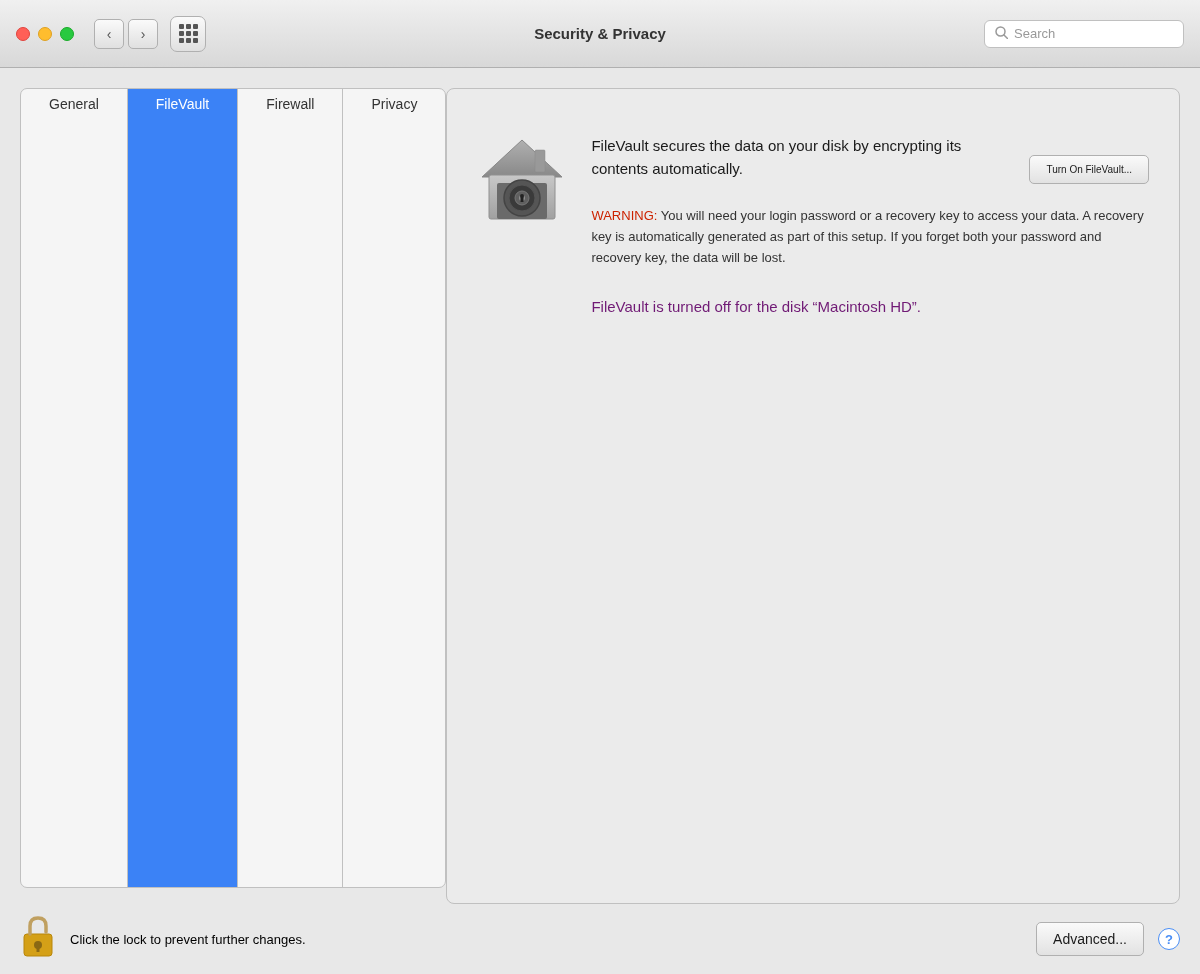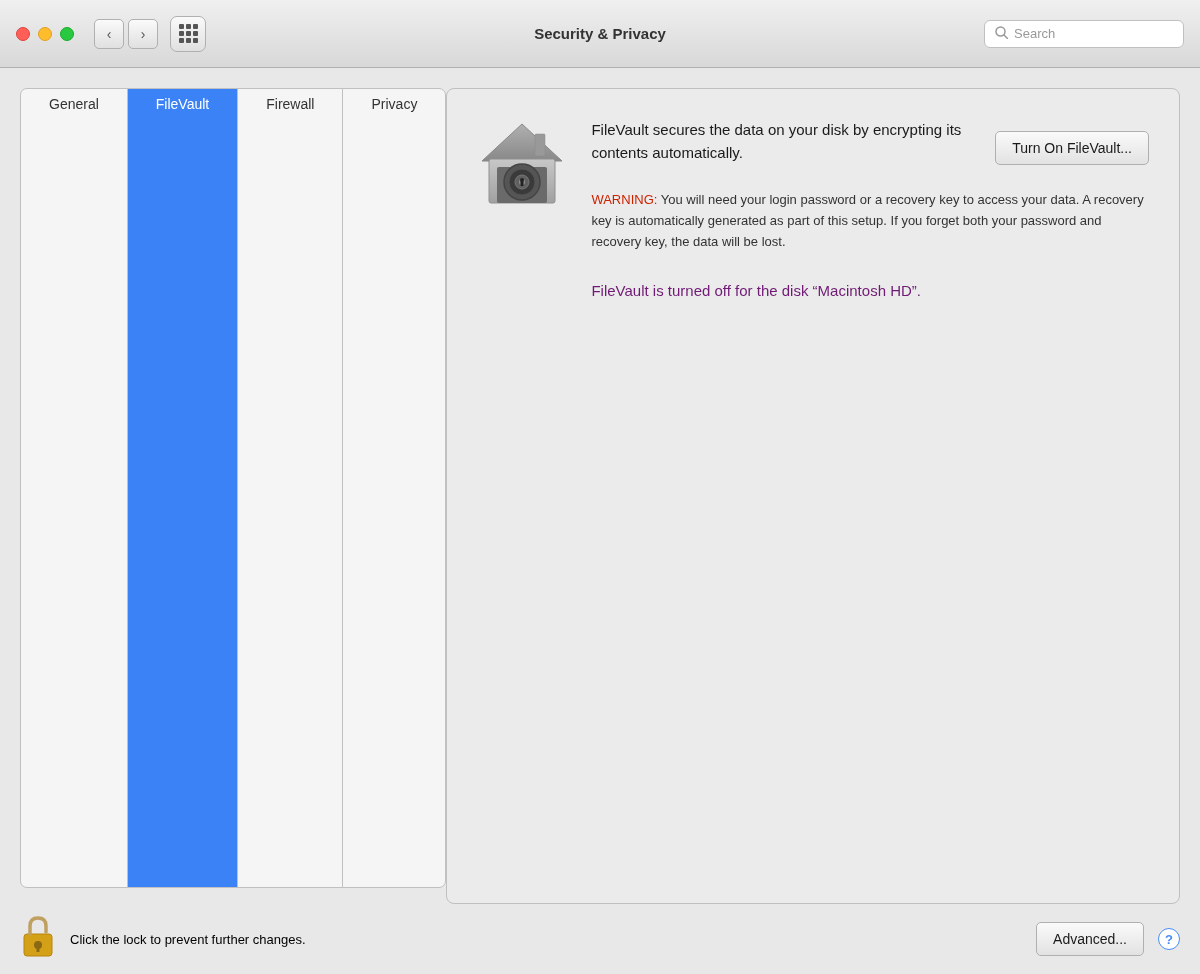--- a/index.html
+++ b/index.html
@@ -170,21 +170,21 @@
       background: #3b82f6;
       color: white;
     }
 
     
     .panel {
       flex: 1;
       background: #ebebeb;
       border: 1px solid #c0c0c0;
       border-radius: 8px;
-      padding: 30px 30px;
+      padding: 46px 30px;
       position: relative;
     }
 
     
     .filevault-section {
       display: flex;
       align-items: flex-start;
       gap: 24px;
       margin-bottom: 30px;
     }
@@ -212,27 +212,27 @@
     .warning-text .warning-label {
       color: #cc2200;
       font-weight: 400;
     }
 
     .turn-on-btn {
       background: linear-gradient(to bottom, #fafafa, #e2e2e2);
       border: 1px solid #b0b0b0;
       border-radius: 5px;
       padding: 8px 16px;
-      font-size: 14px;
+      font-size: 10px;
       color: #1a1a1a;
       cursor: pointer;
       white-space: nowrap;
       flex-shrink: 0;
       align-self: flex-start;
-      margin-top: 12px;
+      margin-top: 20px;
     }
 
     .status-text {
       font-size: 15px;
       color: #701a75;
       margin-top: 10px;
       padding-left: 114px;
     }
 
     

